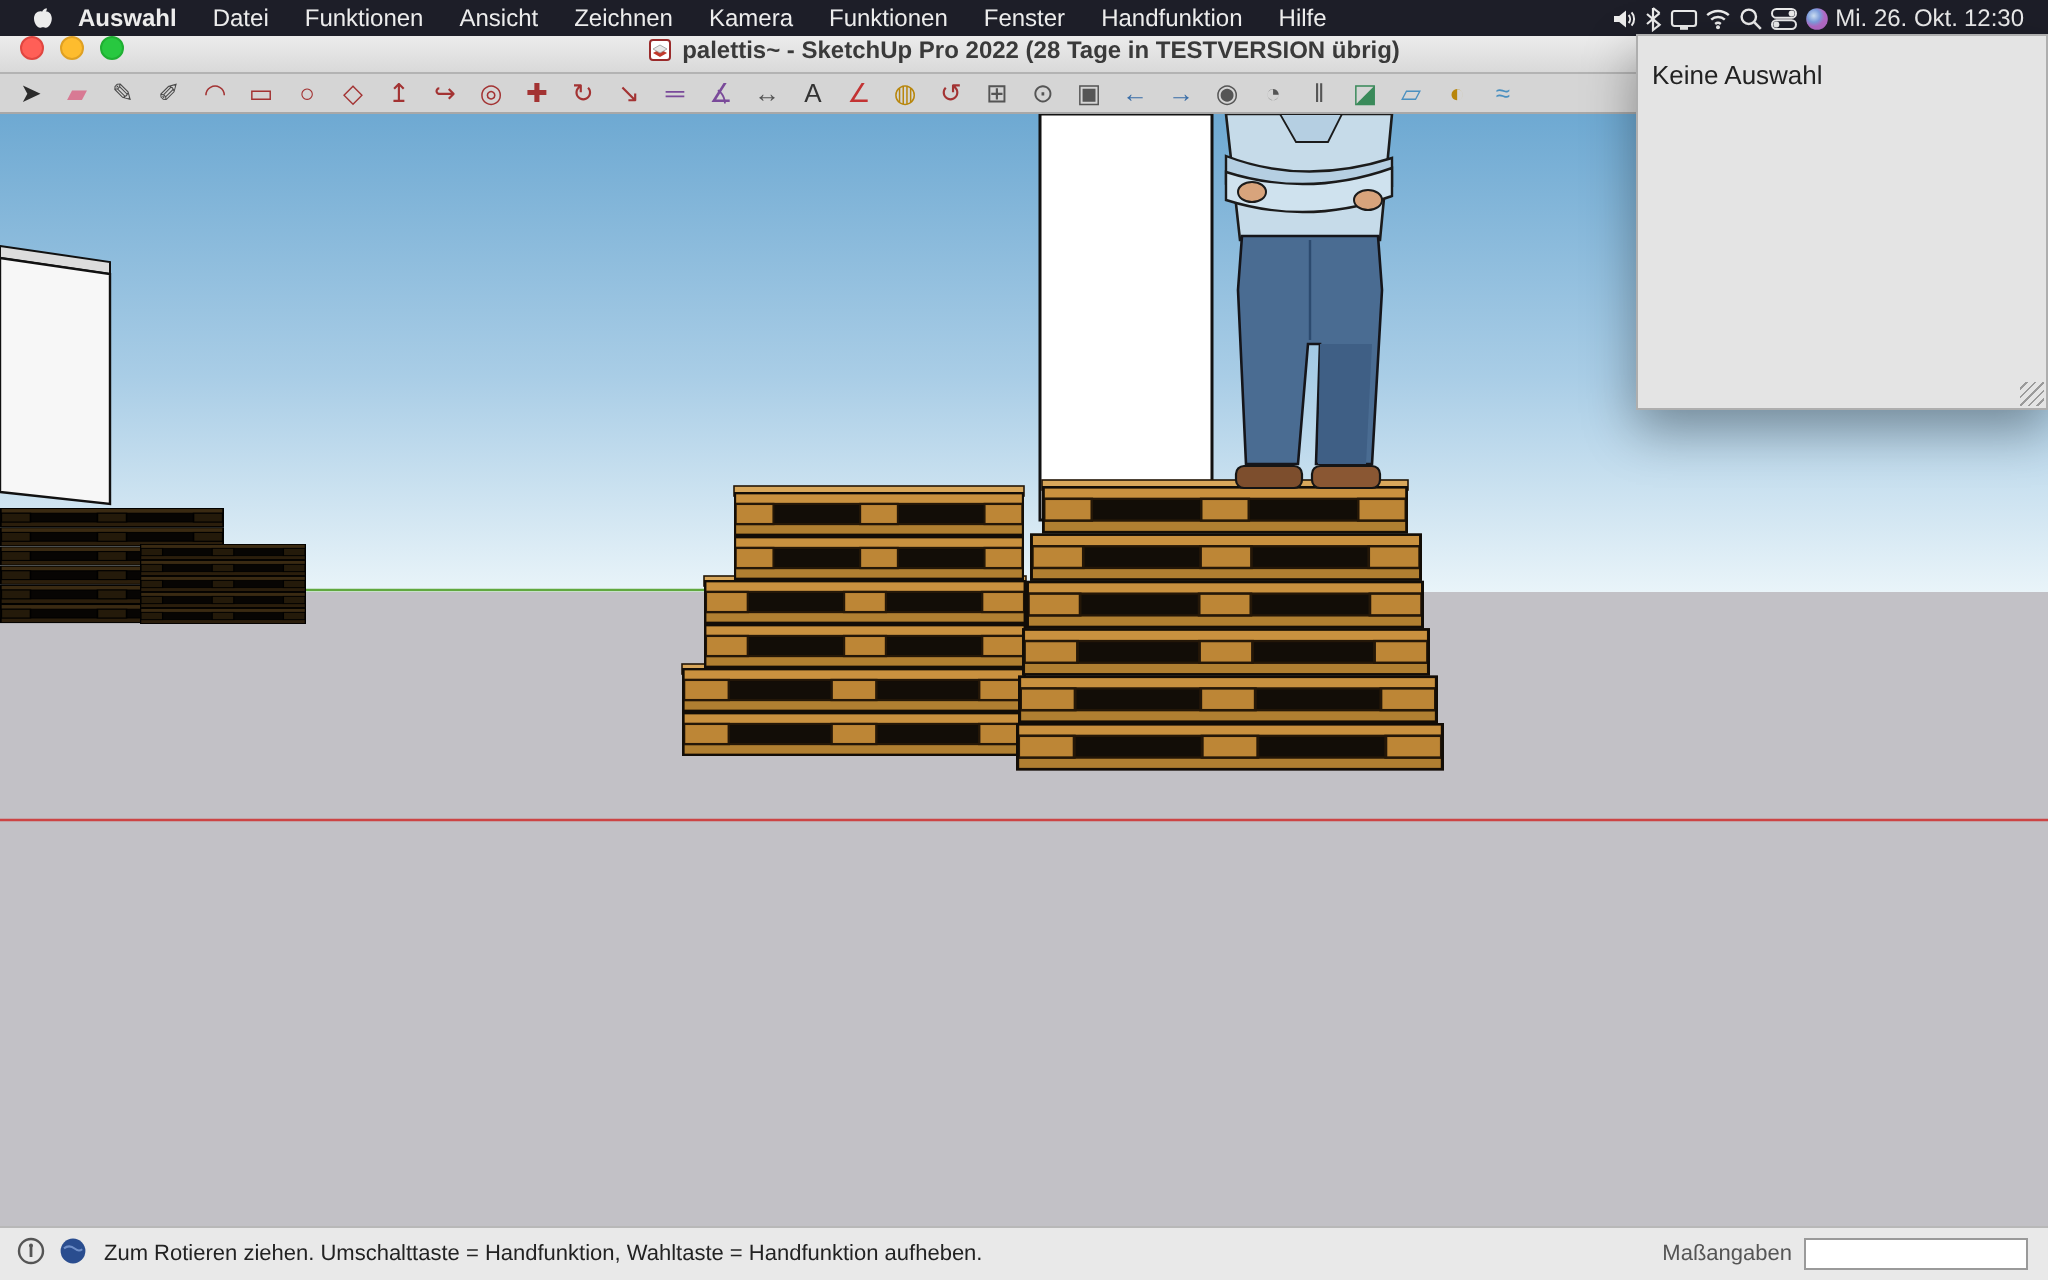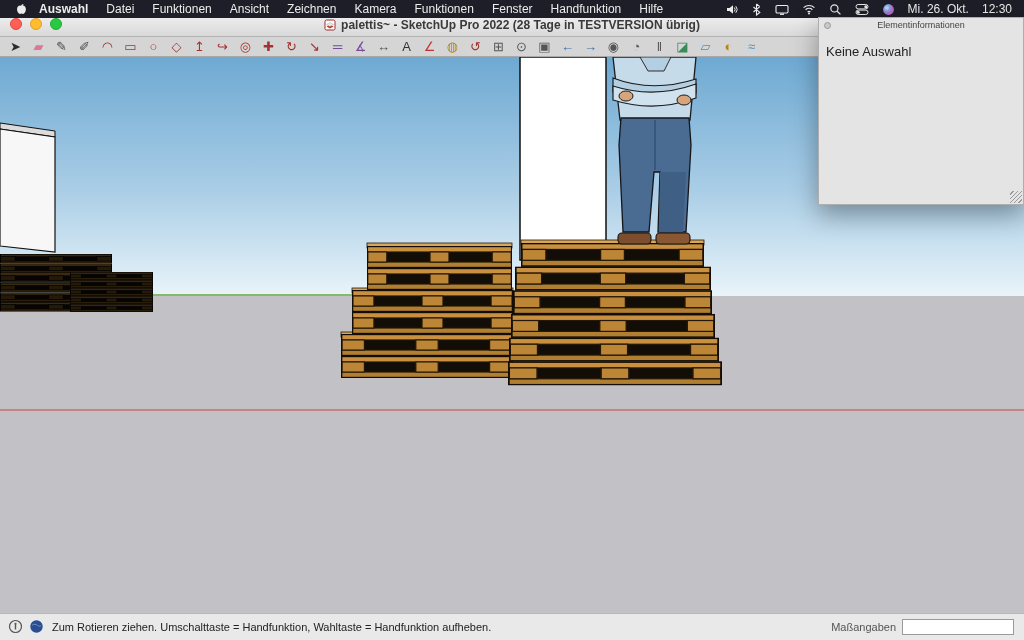--- a/index.html
+++ b/index.html
@@ -7,21 +7,21 @@
   body { position:relative; font-family:"Liberation Sans", sans-serif; background:#c2c1c6; }
 
   
   #menubar { position:absolute; top:0; left:0; width:1024px; height:18px;
     background:#1d1e28; color:#ececec; display:flex; align-items:center;
     font-size:12px; z-index:50; }
   #menubar .left { display:flex; align-items:center; gap:0; padding-left:10px; }
   .apple { width:20px; text-align:center; display:flex; justify-content:center; }
   .menu-item { padding:0 9px; line-height:18px; white-space:nowrap; }
   .menu-item.app { font-weight:700; }
-  #menubar .right { margin-left:auto; display:flex; align-items:center; gap:13px; padding-right:12px; }
+  #menubar .right { margin-left:auto; display:flex; align-items:center; gap:3px; padding-right:12px; }
   #menubar .right svg { display:block; }
   .mb-date, .mb-time { font-size:12px; white-space:nowrap; }
 
   
   #titlebar { position:absolute; top:18px; left:0; width:1024px; height:19px;
     background:linear-gradient(#ececec,#d9d9d9); border-bottom:1px solid #b3b3b3;
     display:flex; align-items:flex-start; z-index:10; }
   .traffic { display:flex; gap:8px; padding-left:10px; }
   .traffic span { width:12px; height:12px; border-radius:50%; display:block; }
   .tl-close { background:#ff5f57; border:1px solid #e04640; }
@@ -288,24 +288,20 @@
     <path d="M621,118 L689,118 L691,145 L686,232 L658,232 L660,172 L654,172 L649,232 L623,232 L619,145 Z" fill="#4a6c92" stroke="#15151a" stroke-width="1.3"></path>
     <polygon points="660,172 686,172 683,232 659,232" fill="#3f5f85"></polygon>
     <line x1="655" y1="120" x2="655" y2="170" stroke="#2c4a6e" stroke-width="1.2"></line>
 
     <rect x="618" y="233" width="33" height="11" rx="4" fill="#7d4e2d" stroke="#151515" stroke-width="1.1"></rect>
     <rect x="656" y="233" width="34" height="11" rx="4" fill="#8a5733" stroke="#151515" stroke-width="1.1"></rect>
   </g>
 </svg>
 
 <div id="panel">
-  <div class="hdr">
-    <span class="close-dot"></span>
-    <span>Elementinformationen</span>
-  </div>
   <div class="body">Keine Auswahl</div>
   <div class="grip"></div>
 </div>
 
 <div id="statusbar">
   <div class="icons">
     <span><svg width="15" height="15" viewBox="0 0 15 15">
           <circle cx="7.5" cy="7.5" r="6" fill="none" stroke="#555" stroke-width="1.2"></circle>
           <line x1="7.5" y1="4.5" x2="7.5" y2="10.5" stroke="#555" stroke-width="1.4"></line>
           <circle cx="7.5" cy="4.7" r="1" fill="#555"></circle>

